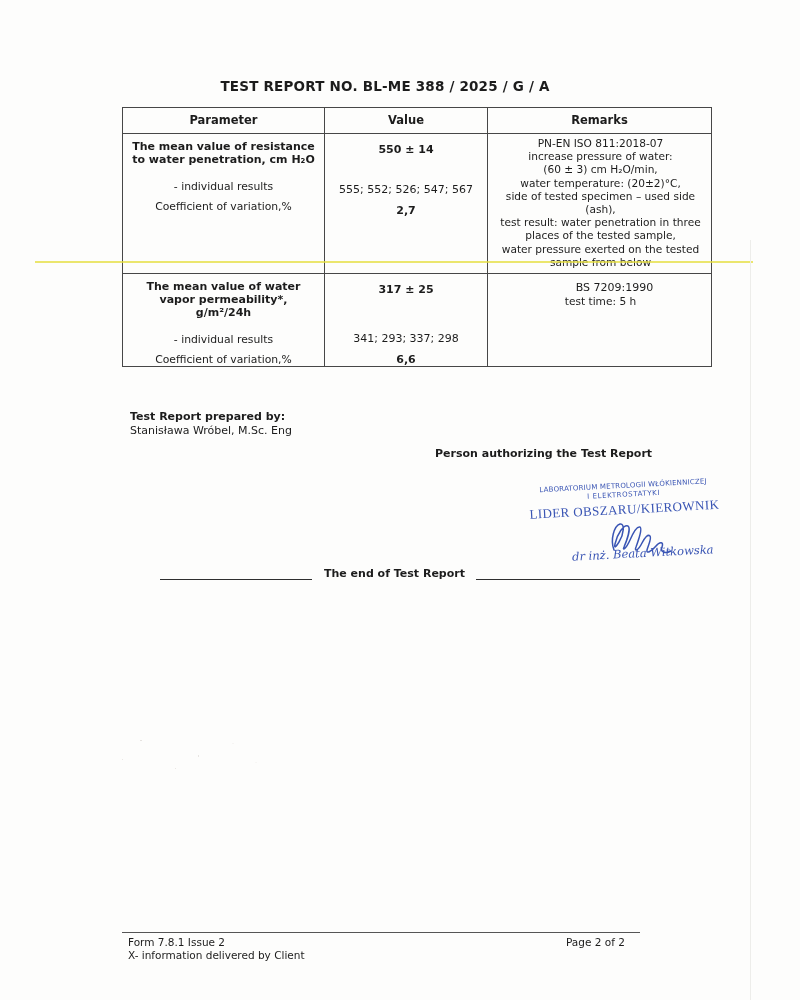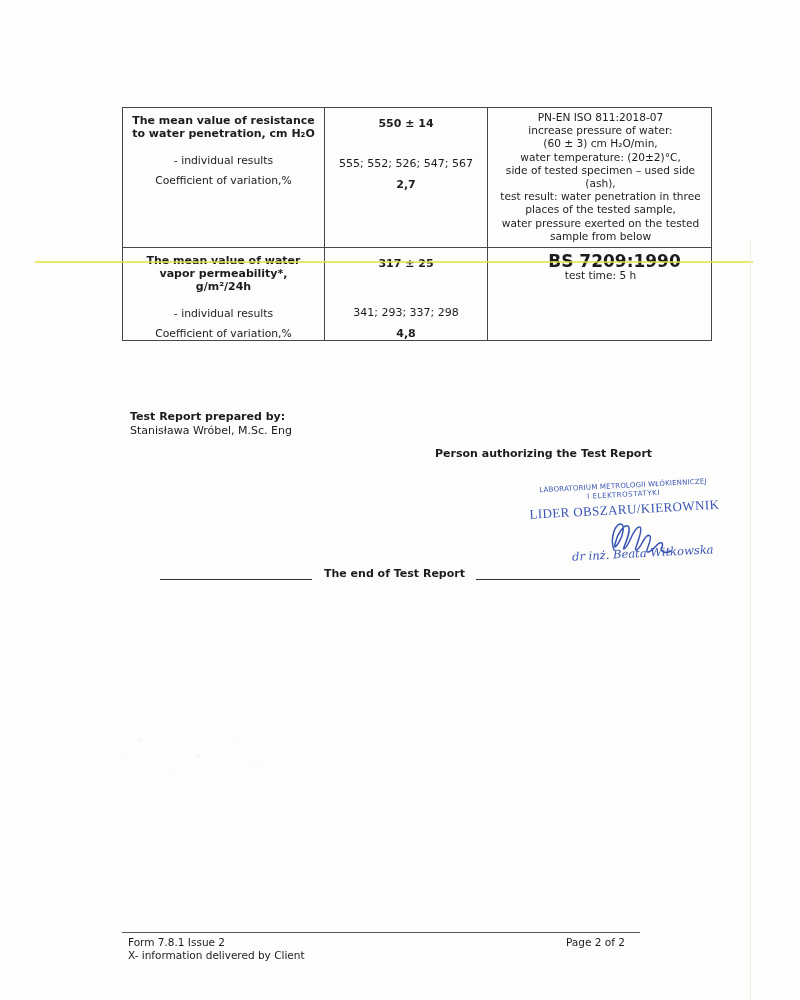--- a/index.html
+++ b/index.html
@@ -40,21 +40,21 @@
   .p-main { font-weight:bold; line-height:1.18; }
   .p-sub1 { margin-top:13px; font-size:10.8px; }
   .p-sub2 { margin-top:7px; font-size:10.8px; }
   td.value-cell { text-align:center; padding-top:9px; font-size:11px; }
   .v-main { font-weight:bold; }
   .v-sub1-r1 { margin-top:27px; }
   .v-sub1-r2 { margin-top:36px; }
   .v-sub2 { margin-top:8px;font-weight:bold; }
   td.remarks-cell { padding:3px 4px 0 6px; font-size:10.6px; line-height:13.2px; }
   td.remarks-cell-r2 { padding:7px 4px 0 6px; font-size:10.6px; line-height:13.5px; }
-  .r-std { font-weight:bold; font-size:17px;margin-left:28px; }
+  .r-std { font-weight:normal; font-size:11px;margin-left:28px; }
   td.cond-cell { padding:5px 8px; font-size:10.8px; line-height:13.5px; }
   .cond-label { font-weight:bold; }
 
   .prepared-label { position:absolute; left:130px; top:410px; font-size:11px; font-weight:bold; }
   .prepared-name  { position:absolute; left:130px; top:424px; font-size:11px; }
 
   .authorizing { position:absolute; left:435px; top:447px; font-size:11px; font-weight:bold; }
 
   .stamp {
     position:absolute; left:524px; top:486px; width:198px;
@@ -99,28 +99,34 @@
       radial-gradient(circle 1.5px at 35% 75%, #eae7e4 0 40%, transparent 60%),
       radial-gradient(circle 1px at 70% 65%, #eae7e4 0 40%, transparent 60%),
       radial-gradient(circle 1px at 12% 60%, #eae7e4 0 40%, transparent 60%);
   }
 </style>
 </head>
 <body>
 
 <div class="page">
 
+  <div class="title">TEST REPORT NO. BL-ME  388 / 2025 / G / A</div>
 
   <table class="report">
     <colgroup>
       <col style="width:202px">
         <col style="width:163px">
         <col style="width:224px">
     </colgroup>
     <tbody>
+        <tr style="height:26px">
+      <th>Parameter</th>
+      <th>Value</th>
+      <th>Remarks</th>
+    </tr>
     <tr style="height:140px">
       <td class="param-cell">
         <div class="p-main">The mean value of resistance to water penetration, cm H₂O</div>
         <div class="p-sub1">- individual results</div>
         <div class="p-sub2">Coefficient of variation,%</div>
       </td>
       <td class="value-cell">
         <div class="v-main">550 ± 14</div>
         <div class="v-sub1-r1">555; 552; 526; 547; 567</div>
         <div class="v-sub2">2,7</div>
@@ -140,21 +146,21 @@
     </tr>
     <tr style="height:84px">
       <td class="param-cell">
         <div class="p-main">The mean value of water vapor permeability*, g/m²/24h</div>
         <div class="p-sub1">- individual results</div>
         <div class="p-sub2">Coefficient of variation,%</div>
       </td>
       <td class="value-cell">
         <div class="v-main">317 ± 25</div>
         <div class="v-sub1-r2">341; 293; 337; 298</div>
-        <div class="v-sub2">4,8</div>
+        <div class="v-sub2">6,6</div>
       </td>
       <td class="remarks-cell-r2">
         <div class="r-std">BS 7209:1990</div>
         <div>test time: 5 h</div>
       </td>
     </tr>
   </tbody>
     </table>
 
   <div class="yellow-line"></div>

